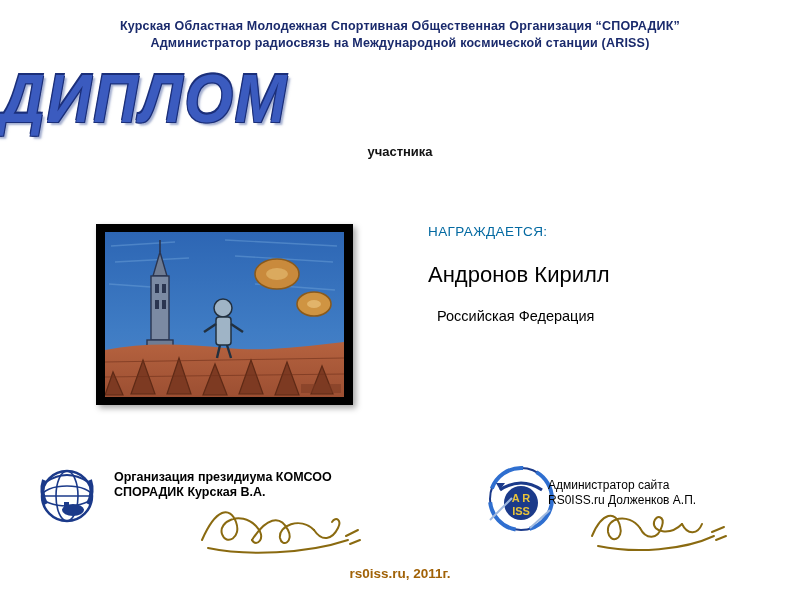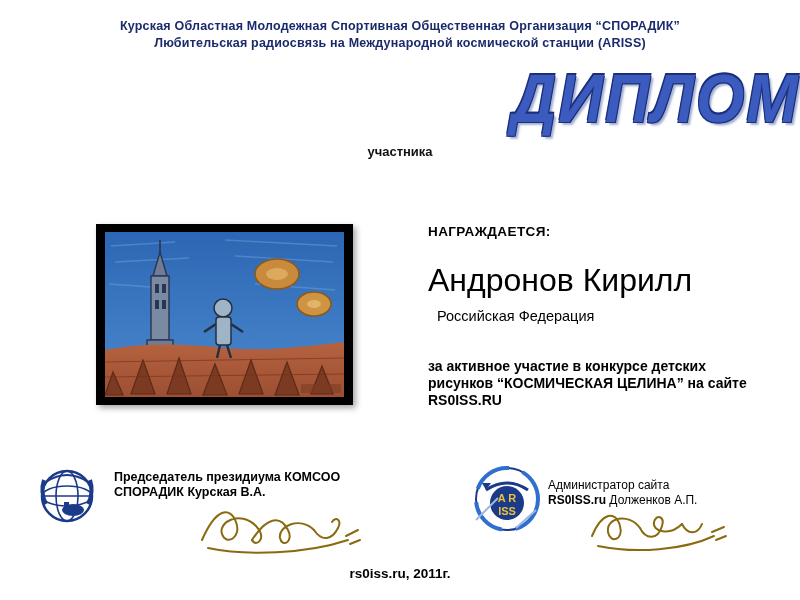--- a/index.html
+++ b/index.html
@@ -33,21 +33,21 @@
     line-height: 17px;
     letter-spacing: 0.2px;
   }
 
   
   .title-wrap {
     position: absolute;
     top: 62px;
     left: 0;
     width: 800px;
-    text-align: right;
+    text-align: left;
   }
   .title {
     display: inline-block;
     font-family: "Liberation Sans", sans-serif;
     font-size: 62px;
     font-weight: bold;
     font-style: italic;
     letter-spacing: 2px;
     color: #3b5bbf;
     text-shadow:
@@ -90,29 +90,29 @@
     background: #2f63a8;
   }
   .art-svg { display: block; }
 
   
   .award-label {
     position: absolute;
     left: 428px;
     top: 224px;
     font-size: 13.5px;
-    font-weight: bold;
-    color: #000000;
+    font-weight: normal;
+    color: #0369a1;
     letter-spacing: 0.4px;
   }
   .recipient {
     position: absolute;
     left: 428px;
     top: 262px;
-    font-size: 32px;
+    font-size: 22px;
     color: #000;
   }
   .country {
     position: absolute;
     left: 428px;
     top: 308px;
     font-size: 14.5px;
     color: #000;
     margin-left: 9px;
   }
@@ -140,36 +140,36 @@
     left: 114px;
     top: 470px;
     width: 280px;
     font-size: 12.5px;
     font-weight: bold;
     line-height: 15px;
     color: #000;
   }
   .sig-right-logo {
     position: absolute;
-    left: 470px;
+    left: 484px;
     top: 462px;
     width: 74px;
     height: 74px;
   }
   .sig-right-text {
     position: absolute;
     left: 548px;
     top: 470px;
     width: 240px;
     font-size: 12px;
     line-height: 15px;
     color: #000;
     margin-top: 8px;
   }
-  .sig-right-text .bold { font-weight: bold; }
+  .sig-right-text .bold { font-weight: normal; }
 
   .signature-a {
     position: absolute;
     left: 196px;
     top: 500px;
     width: 170px;
     height: 62px;
   }
   .signature-b {
     position: absolute;
@@ -180,31 +180,31 @@
   }
 
   .footer {
     position: absolute;
     top: 566px;
     left: 0;
     width: 800px;
     text-align: center;
     font-size: 13.5px;
     font-weight: bold;
-    color: #000000;
+    color: #a16207;
   }
 </style>
 </head>
 <body>
 
 <div class="certificate">
 
   <div class="header">
     <div>Курская Областная Молодежная Спортивная Общественная Организация “СПОРАДИК”</div>
-    <div>Любительская радиосвязь на Международной космической станции (ARISS)</div>
+    <div>Администратор радиосвязь на Международной космической станции (ARISS)</div>
   </div>
 
   <div class="title-wrap">
     <span class="title">ДИПЛОМ</span>
   </div>
   <div class="subtitle">участника</div>
 
   <div class="art-frame">
     <div class="art-inner">
       <svg class="art-svg" width="239" height="165" viewBox="0 0 239 165">
@@ -267,37 +267,36 @@
           <line x1="0" y1="145" x2="239" y2="142"></line>
         </g>
         <rect x="196" y="152" width="40" height="9" fill="#7b3b22" opacity="0.55"></rect>
       </svg>
     </div>
   </div>
 
   <div class="award-label">НАГРАЖДАЕТСЯ:</div>
   <div class="recipient">Андронов Кирилл</div>
   <div class="country">Российская Федерация</div>
-  <div class="reason">за активное участие в конкурсе детских рисунков “КОСМИЧЕСКАЯ ЦЕЛИНА” на сайте RS0ISS.RU</div>
 
   <div class="sig-left-logo">
     <svg width="72" height="72" viewBox="0 0 72 72">
       <circle cx="33" cy="34" r="25" fill="#ffffff" stroke="#1b3a8a" stroke-width="2.5"></circle>
       <ellipse cx="33" cy="34" rx="25" ry="10" fill="none" stroke="#1b3a8a" stroke-width="1.6"></ellipse>
       <ellipse cx="33" cy="34" rx="11" ry="25" fill="none" stroke="#1b3a8a" stroke-width="1.6"></ellipse>
       <line x1="8" y1="34" x2="58" y2="34" stroke="#1b3a8a" stroke-width="1.6"></line>
       <path d="M12 20 Q33 6 54 20" fill="none" stroke="#1b3a8a" stroke-width="2"></path>
       <path d="M10 18 q-4 12 2 24" fill="none" stroke="#1b3a8a" stroke-width="4"></path>
       <path d="M56 18 q4 12 -2 24" fill="none" stroke="#1b3a8a" stroke-width="4"></path>
       <ellipse cx="39" cy="48" rx="11" ry="6" fill="#1b3a8a"></ellipse>
       <rect x="30" y="40" width="5" height="10" fill="#1b3a8a"></rect>
     </svg>
   </div>
   <div class="sig-left-text">
-    <div>Председатель президиума КОМСОО</div>
+    <div>Организация президиума КОМСОО</div>
     <div>СПОРАДИК Курская В.А.</div>
   </div>
   <div class="signature-a">
     <svg width="170" height="62" viewBox="0 0 170 62">
       <g fill="none" stroke="#8a6a10" stroke-width="2" stroke-linecap="round">
         <path d="M6 40 C20 8, 34 6, 40 22 C46 38, 30 46, 26 34 C22 22, 44 10, 60 26 C72 38, 60 48, 56 40"></path>
         <path d="M56 40 C70 18, 84 14, 92 30 C98 42, 86 48, 84 38 C82 26, 104 16, 118 30"></path>
         <path d="M118 30 C126 42, 136 40, 142 28 C146 20, 140 16, 136 22"></path>
         <path d="M12 48 C50 56, 110 54, 152 40"></path>
         <path d="M150 36 l12 -6 M154 44 l10 -4"></path>

